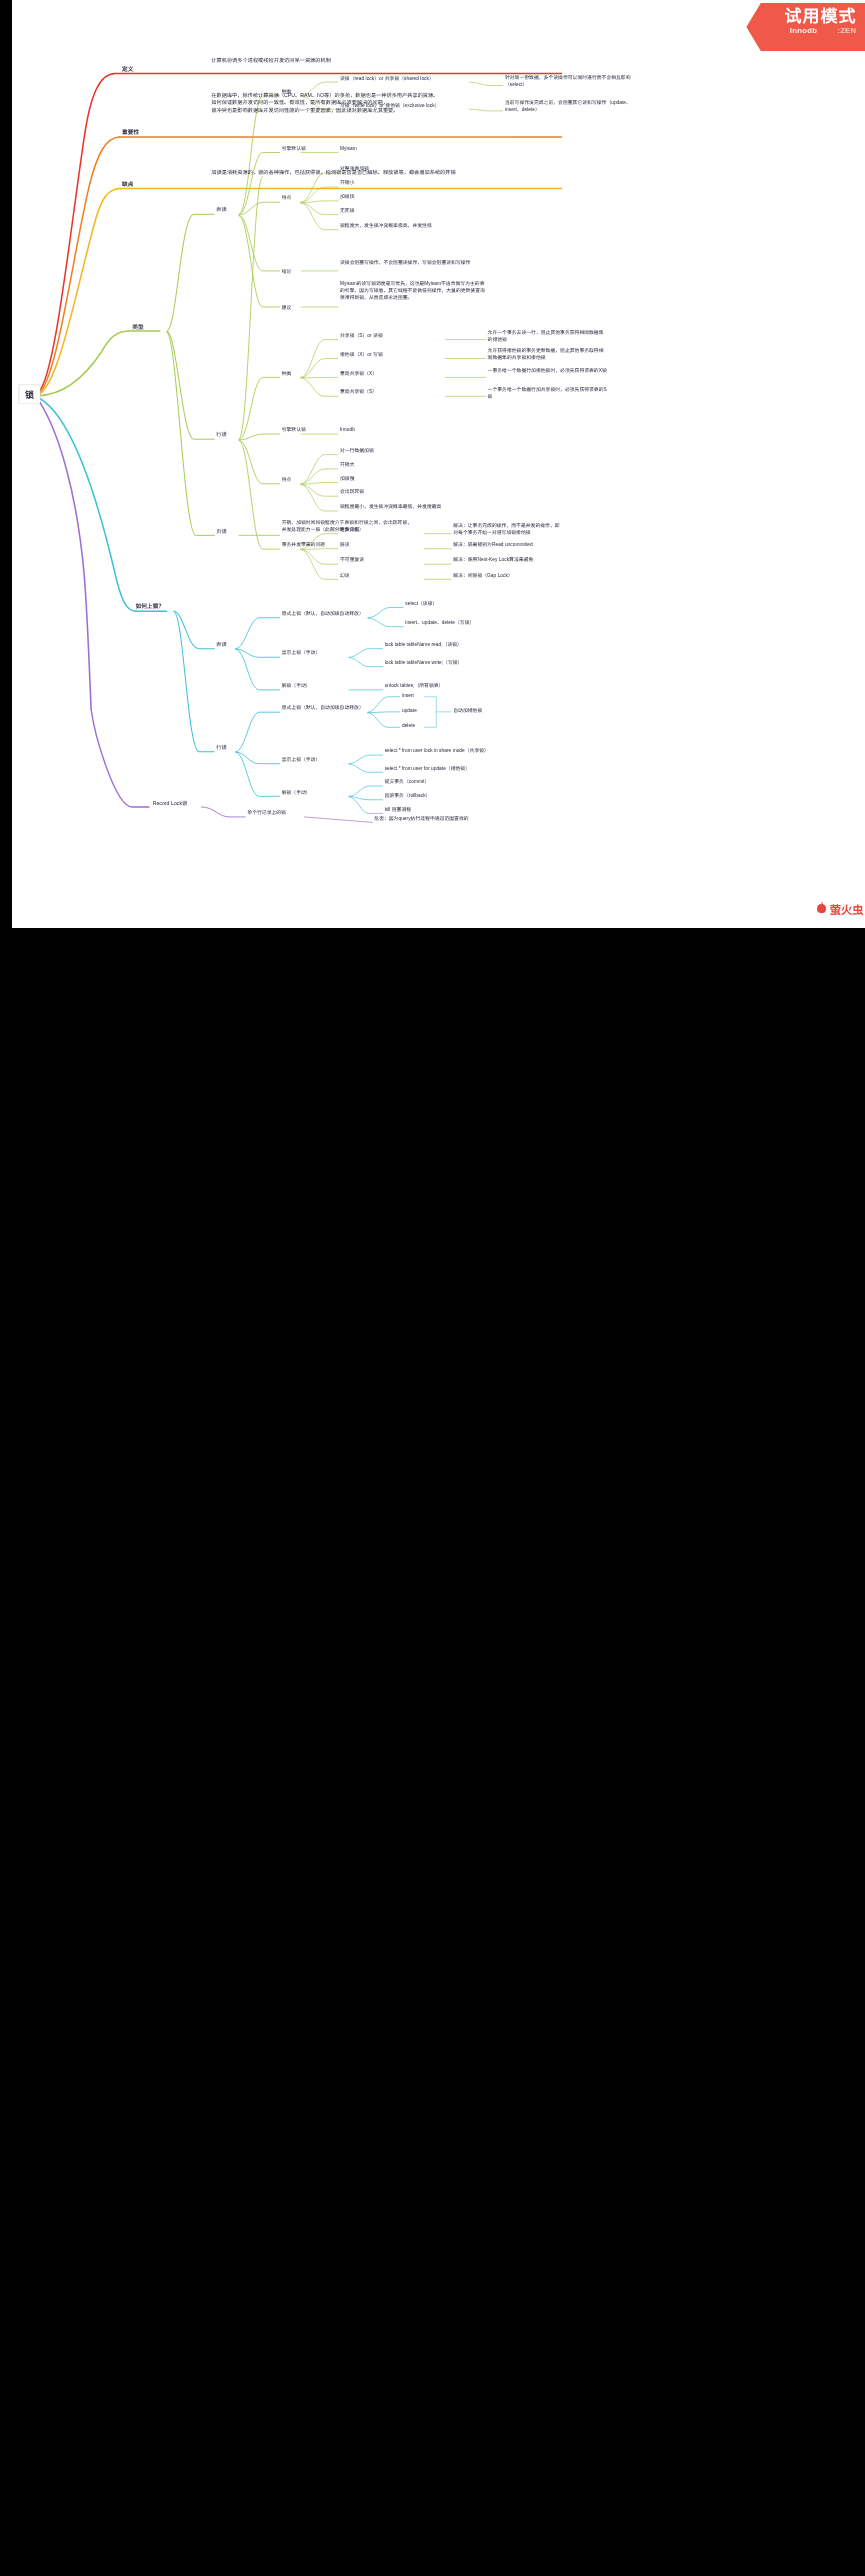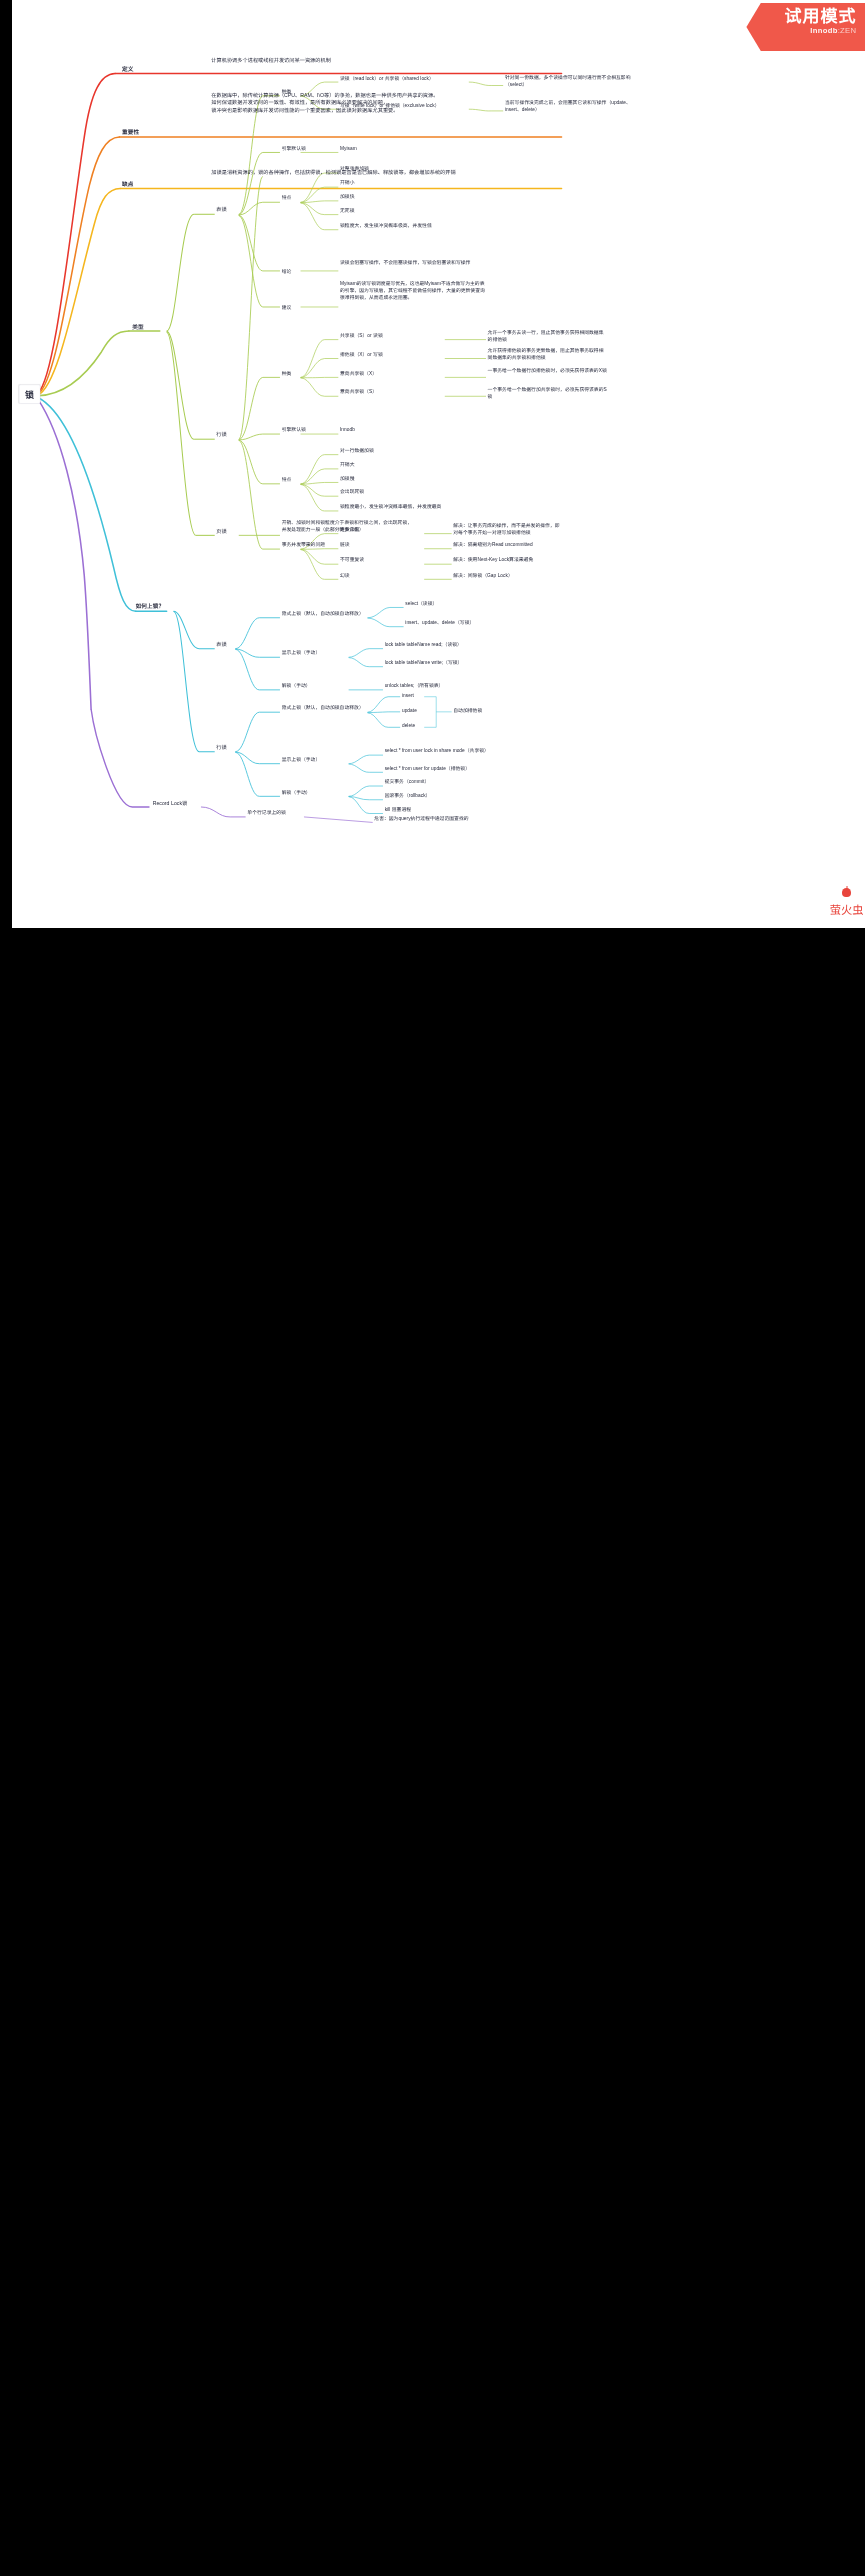--- a/index.html
+++ b/index.html
@@ -75,33 +75,32 @@
     background: #f0584a;
     color: #ffffff;
     padding: 5.2px 21.6px 5.2px 38px;
     border-top-left-radius: 2.1px;
     border-bottom-left-radius: 2.1px;
     text-align: right;
     clip-path: polygon(14.4px 0, 100% 0, 100% 100%, 14.4px 100%, 0 50%);
   }
   #trial .t1 { font-size: 17px; font-weight: bold; line-height: 1.05; letter-spacing: 1px; }
   #trial .t2 { font-size: 7.7px; font-weight: bold; opacity: .92; letter-spacing: 0.3px; }
-  #trial .t2 .zen { font-weight: normal; opacity: .75; }
+  #trial .t2 .zen { font-weight: bold; opacity: .75; margin-left: 20px; }
   
   #watermark {
     position: absolute;
     right: 14.4px;
     bottom: 11.3px;
     display: flex;
     align-items: center;
     gap: 3.6px;
     color: #e8453c;
     font-size: 11.3px;
-    font-weight: normal;
-    flex-direction: column;
+    font-weight: bold;
   }
   #watermark .bug {
     width: 8.8px; height: 8.8px;
     border-radius: 50% 50% 45% 45%;
     background: #e8453c;
     position: relative;
     display: inline-block;
   }
   #watermark .bug::after {
     content: "";

